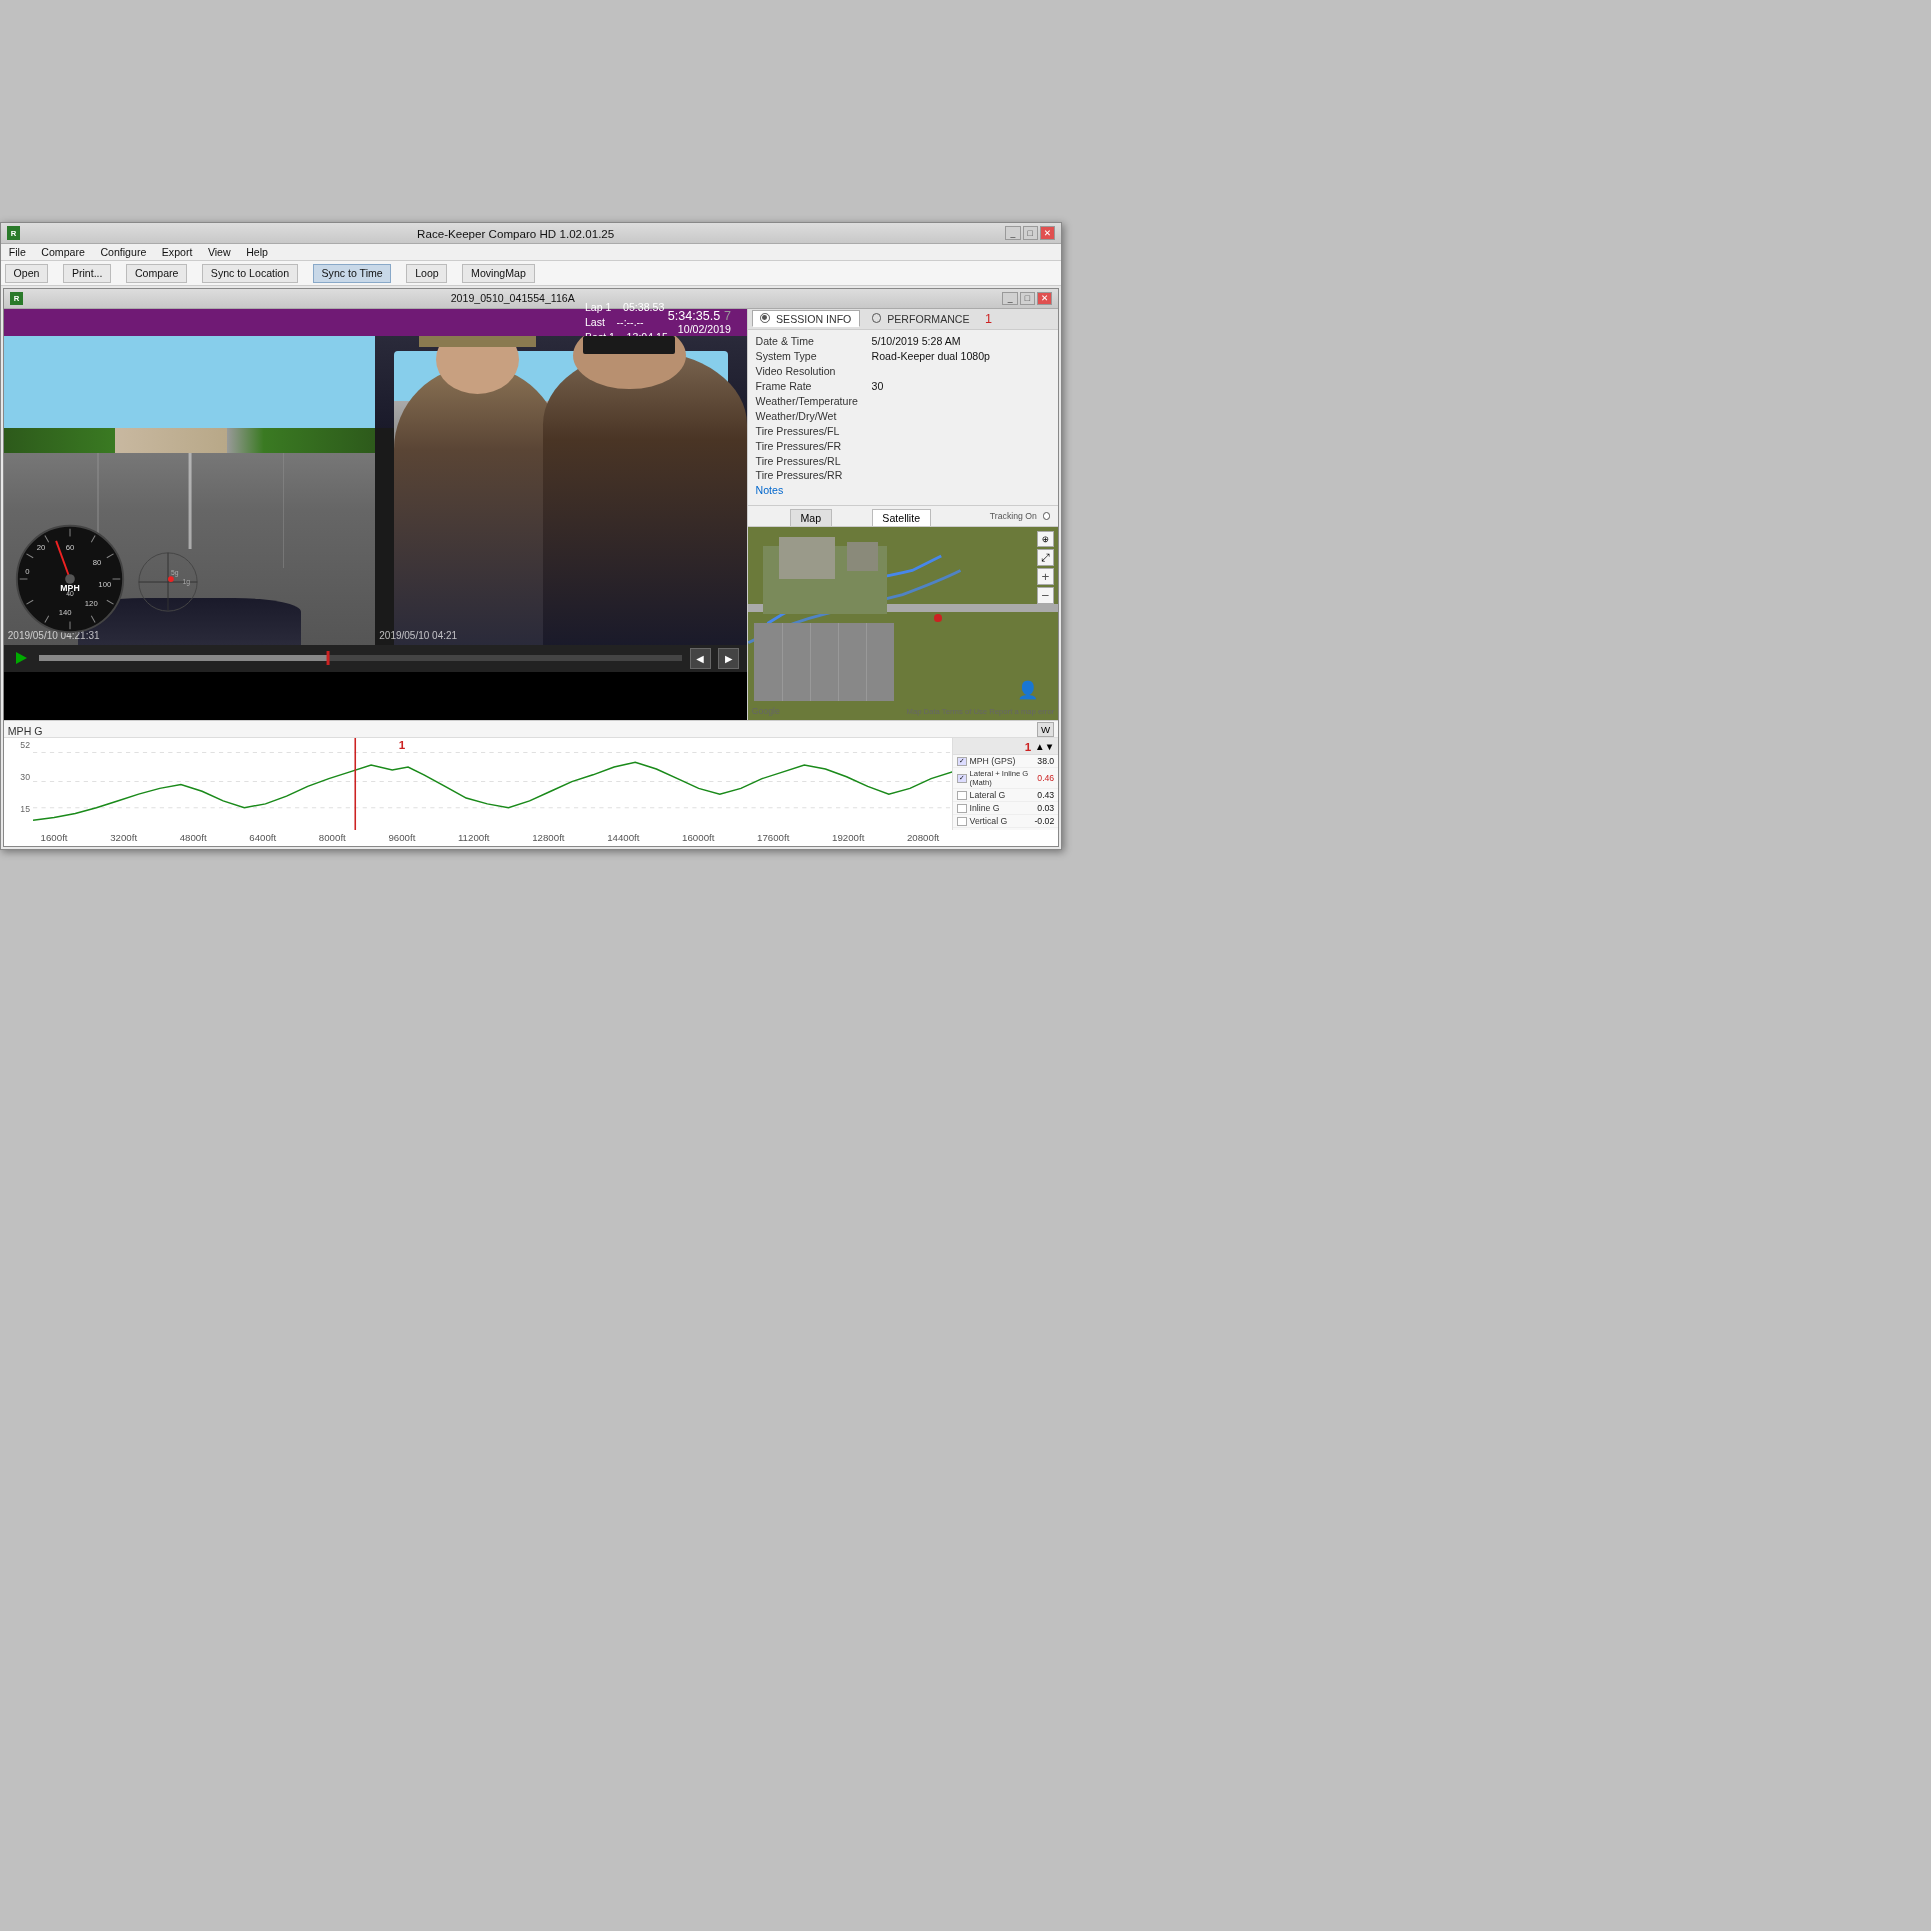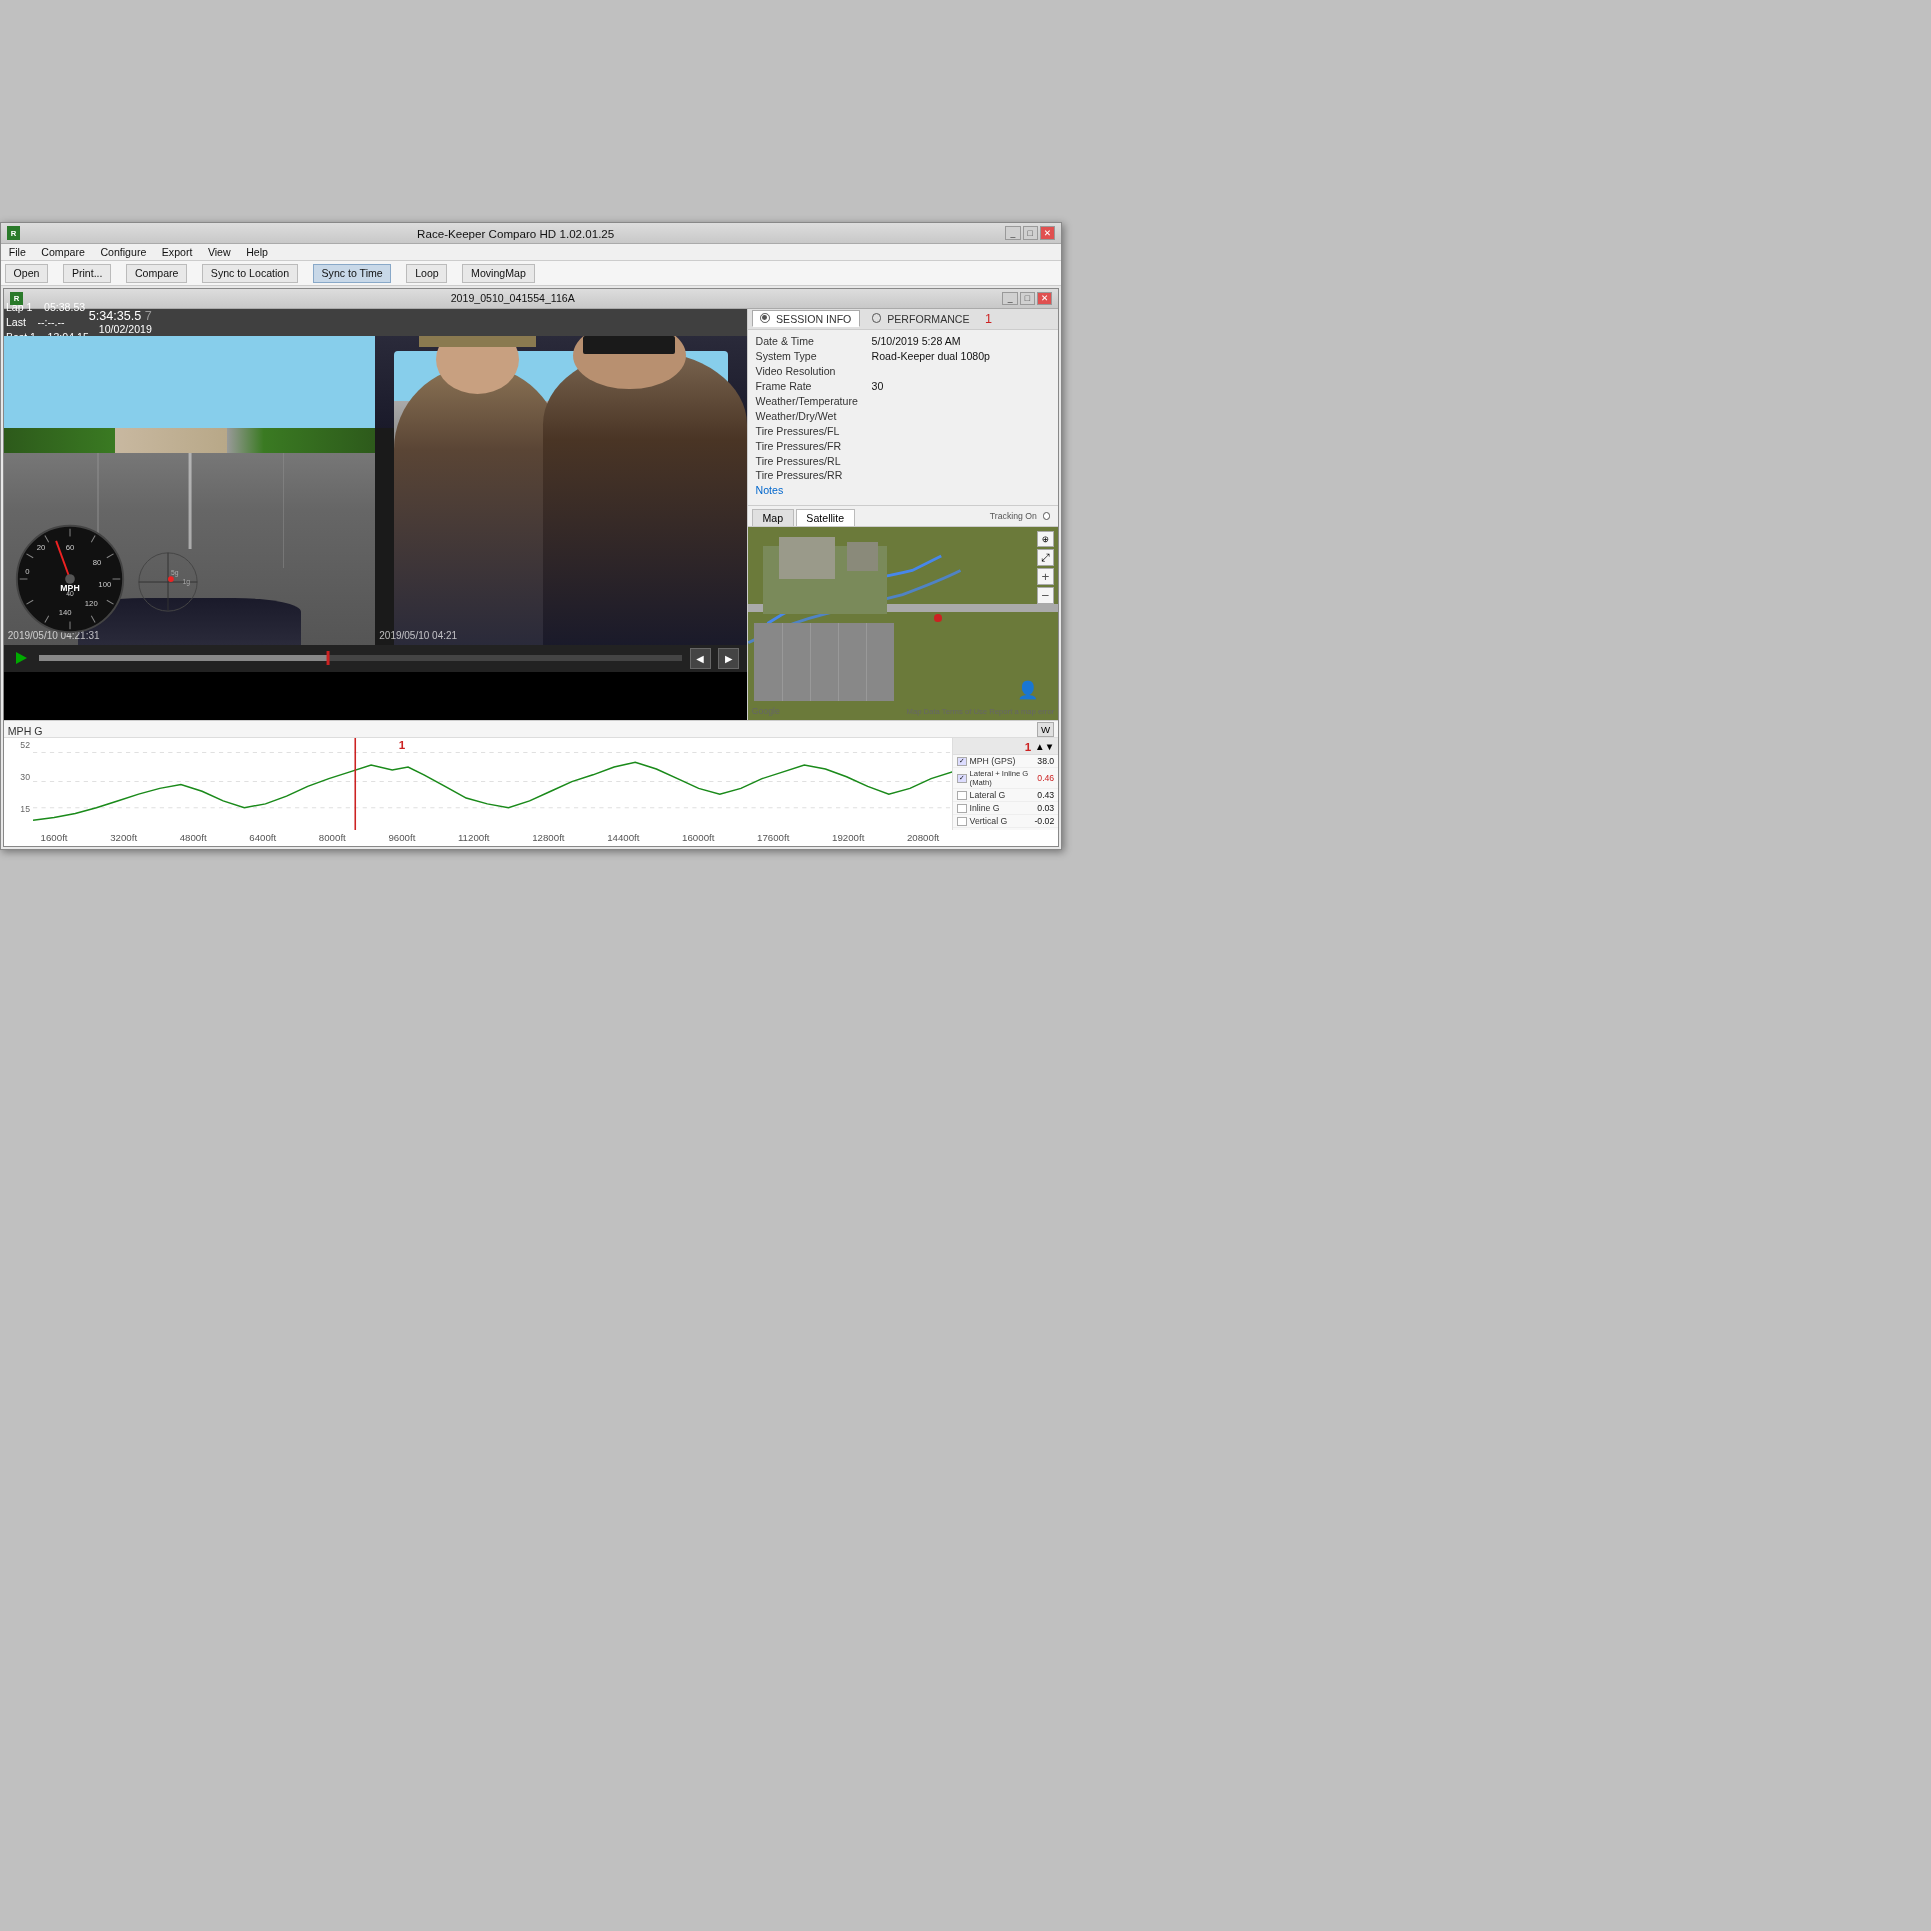--- a/index.html
+++ b/index.html
@@ -141,26 +141,26 @@
     
     #video-panel {
       flex: 0 0 743px;
       display: flex;
       flex-direction: column;
       background: #000;
       position: relative;
     }
 
     #video-top-bar {
-      background: #404040;
+      background: #701a75;
       height: 27px;
       display: flex;
       align-items: center;
-      justify-content: flex-start;
-      padding: 0 2px;
+      justify-content: flex-end;
+      padding: 0 16px;
       color: white;
     }
     #lap-info {
       font-size: 10.6px;
       color: #fff;
       line-height: 1.4;
     }
     #lap-info div { display: flex; gap: 11.6px; }
     #time-info {
       font-size: 12.6px;
@@ -397,20 +397,21 @@
       align-items: flex-end;
       gap: 1.9px;
     }
     .map-tab {
       font-size: 10.6px;
       padding: 1.9px 9.7px;
       cursor: pointer;
       background: #e0e0e0;
       border: 1px solid #bbb;
       border-bottom: none;
+      margin-left: 38px;
     }
     .map-tab.active {
       background: #fff;
     }
     #map-display {
       position: relative;
       height: 193px;
       overflow: hidden;
     }
     #map-image {

